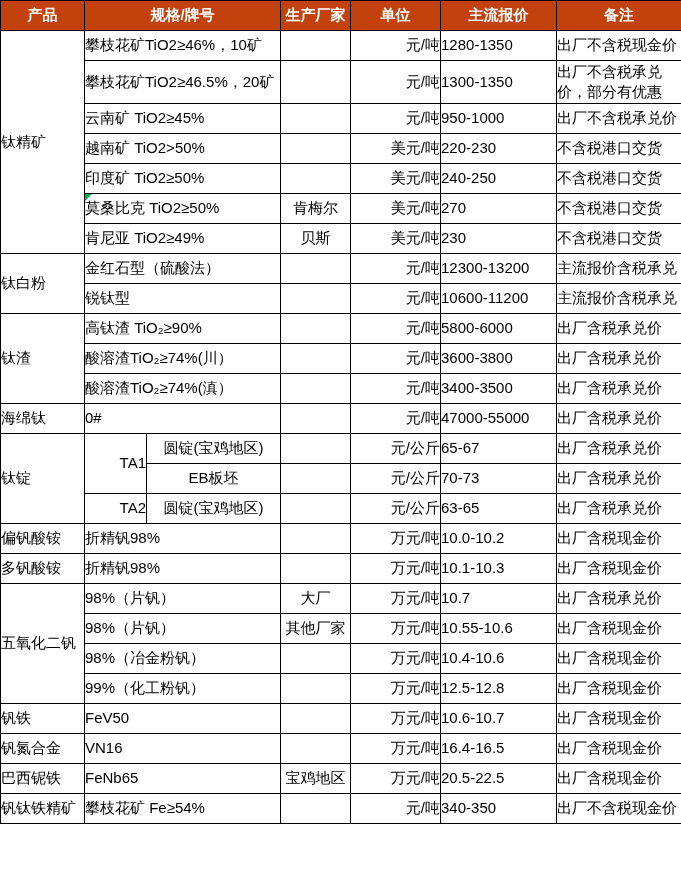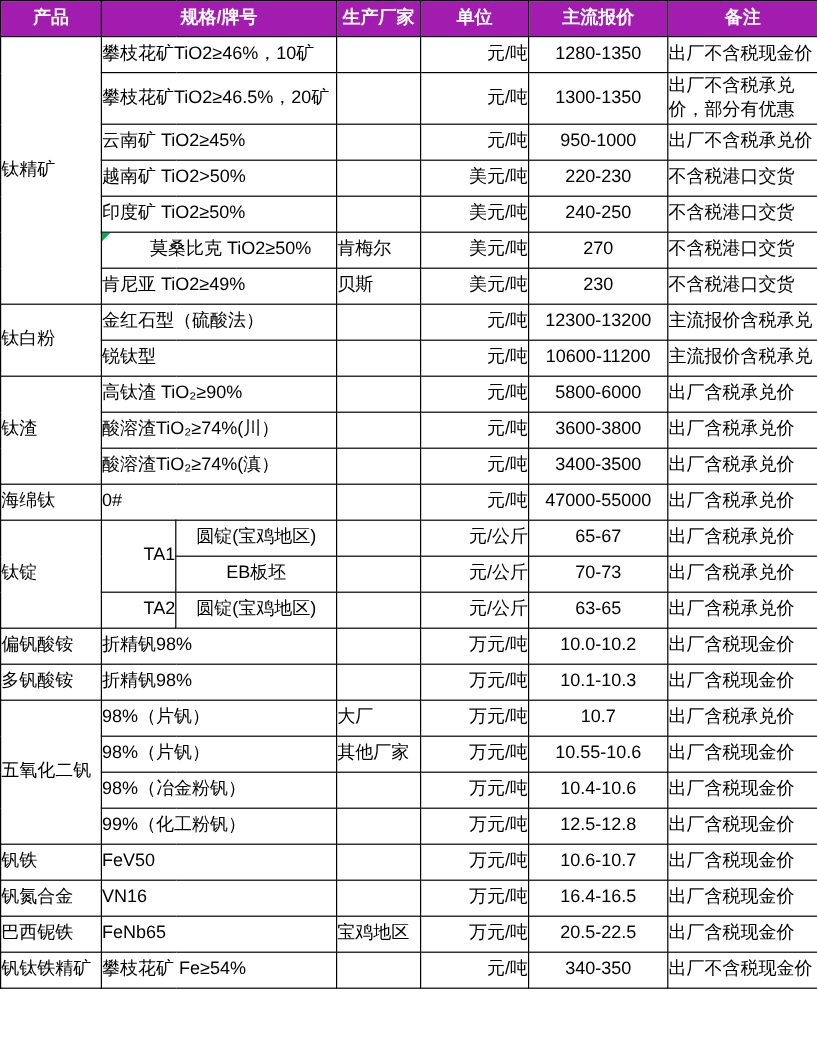--- a/index.html
+++ b/index.html
@@ -19,37 +19,37 @@
   .price-table th, .price-table td {
     border: 1px solid #000000;
     overflow: hidden;
     vertical-align: middle;
     color: #000000;
     font-size: 15px;
     line-height: 1.35;
     padding: 0;
   }
   .price-table th {
-    background: #a21caf;
+    background: #c2410c;
     color: #ffffff;
     font-weight: bold;
     height: 30px;
     text-align: center;
   }
   tr.rn { height: 30px; }
   tr.rt { height: 43px; margin-top: 45px; }
   .c-product { padding: 0 1px; }
   .c-spec    { text-align: left;  padding: 0 3px; }
   .c-grade   { text-align: right;  padding: 0 3px; }
   .c-form    { text-align: center;  padding: 0 3px; }
-  .c-vendor  { }
+  .c-vendor  { text-align: center; }
   .c-unit    { text-align: right; }
-  .c-price   { text-align: center; }
+  .c-price   { text-align: left; }
   .c-note    { text-align: left;  padding: 0 3px; }
-  td.has-marker { position: relative; padding-left: 40px; }
+  td.has-marker { position: relative; }
   .comment-marker {
     position: absolute; top: 0; left: 0;
     width: 0; height: 0;
     border-top: 7px solid #00B050;
     border-right: 7px solid transparent;
   }
 </style>
 </head>
 <body>
 

